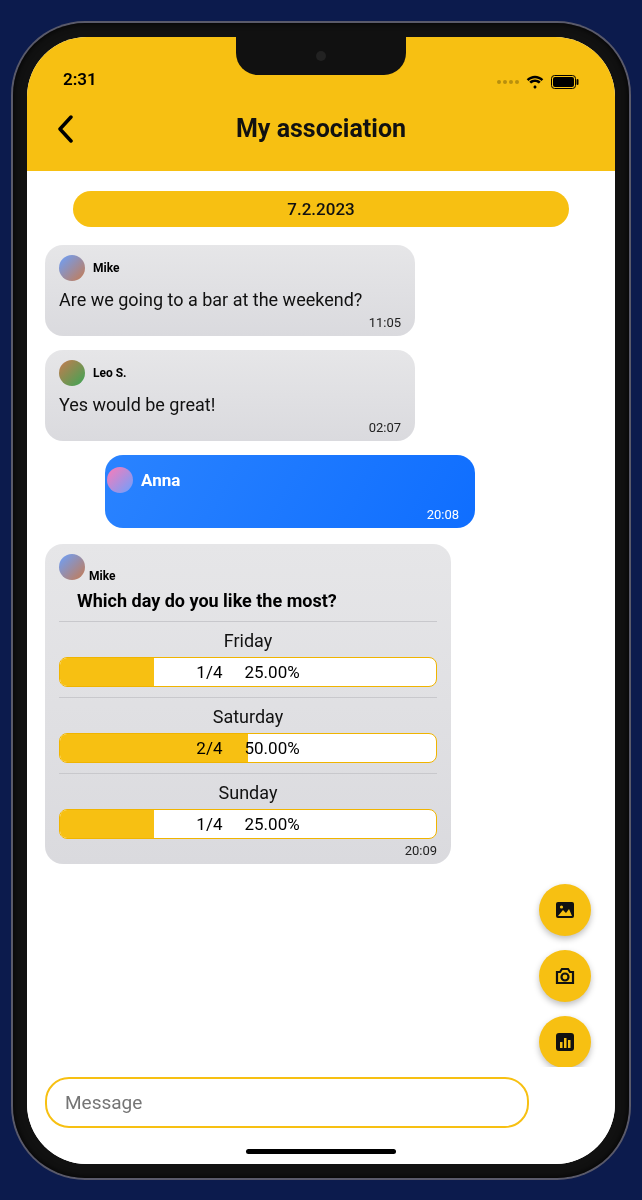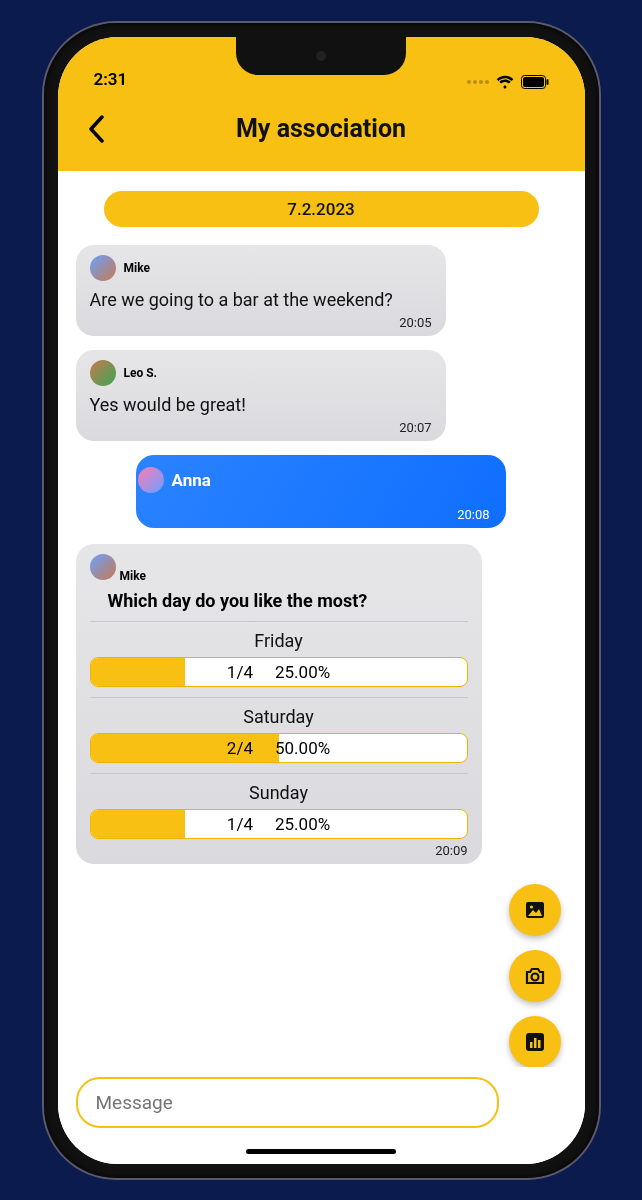--- a/index.html
+++ b/index.html
@@ -1,17 +1,17 @@
 <!DOCTYPE html>
 <html><head>
 <meta charset="utf-8">
 <style>
   * { box-sizing: border-box; margin: 0; padding: 0; font-family: -apple-system, BlinkMacSystemFont, 'Segoe UI', Roboto, Helvetica, Arial, sans-serif; }
   body { background: #0c1b4d; width: 642px; height: 1200px; display: flex; align-items: center; justify-content: center; }
-  .phone-outer { width: 555px; height: 1155px; background: #111; border-radius: 72px; padding: 14px; box-shadow: 0 0 0 2px #5a5a6a, inset 0 0 6px #000; position: relative; }
+  .phone-outer { width: 616px; height: 1155px; background: #111; border-radius: 72px; padding: 14px; box-shadow: 0 0 0 2px #5a5a6a, inset 0 0 6px #000; position: relative; }
   .phone-inner { width: 100%; height: 100%; background: #fff; border-radius: 60px; overflow: hidden; position: relative; }
   .notch { position: absolute; top: 14px; left: 50%; transform: translateX(-50%); width: 170px; height: 38px; background: #111; border-radius: 0 0 22px 22px; z-index: 50; display:flex; align-items:center; justify-content:center; }
   .notch::after { content:''; width:10px; height:10px; border-radius:50%; background:#222; }
   .status-bar { height: 54px; display: flex; align-items: flex-end; justify-content: space-between; padding: 0 36px 2px 36px; background: #f7c012; }
   .status-time { font-weight: 600; font-size: 17px; }
   .status-right { display: flex; align-items: center; gap: 6px; }
   .bars { display: flex; gap: 2px; align-items: flex-end; opacity:0.25;}
   .bar-dot { width: 4px; height: 4px; background: #000; border-radius:50%; }
   .wifi-icon, .battery { display: inline-block; }
   .header { background: #f7c012; padding: 18px 18px 22px 18px; display: flex; align-items: center; position: relative; }
@@ -94,30 +94,30 @@
 
     <div class="chat">
       <div class="date-pill">7.2.2023</div>
 
       <div class="bubble">
         <div class="row1">
           <span class="avatar"></span>
           <span class="sender">Mike</span>
         </div>
         <div class="msg-text">Are we going to a bar at the weekend?</div>
-        <div class="msg-time">20:05</div>
+        <div class="msg-time">11:05</div>
       </div>
 
       <div class="bubble">
         <div class="row1">
           <span class="avatar leo"></span>
           <span class="sender">Leo S.</span>
         </div>
         <div class="msg-text">Yes would be great!</div>
-        <div class="msg-time">20:07</div>
+        <div class="msg-time">02:07</div>
       </div>
 
       <div class="voice-bubble">
         <div class="voice-row1">
           <span class="avatar anna"></span>
           <span class="voice-sender">Anna</span>
         </div>
         <div class="voice-time">20:08</div>
       </div>
 

